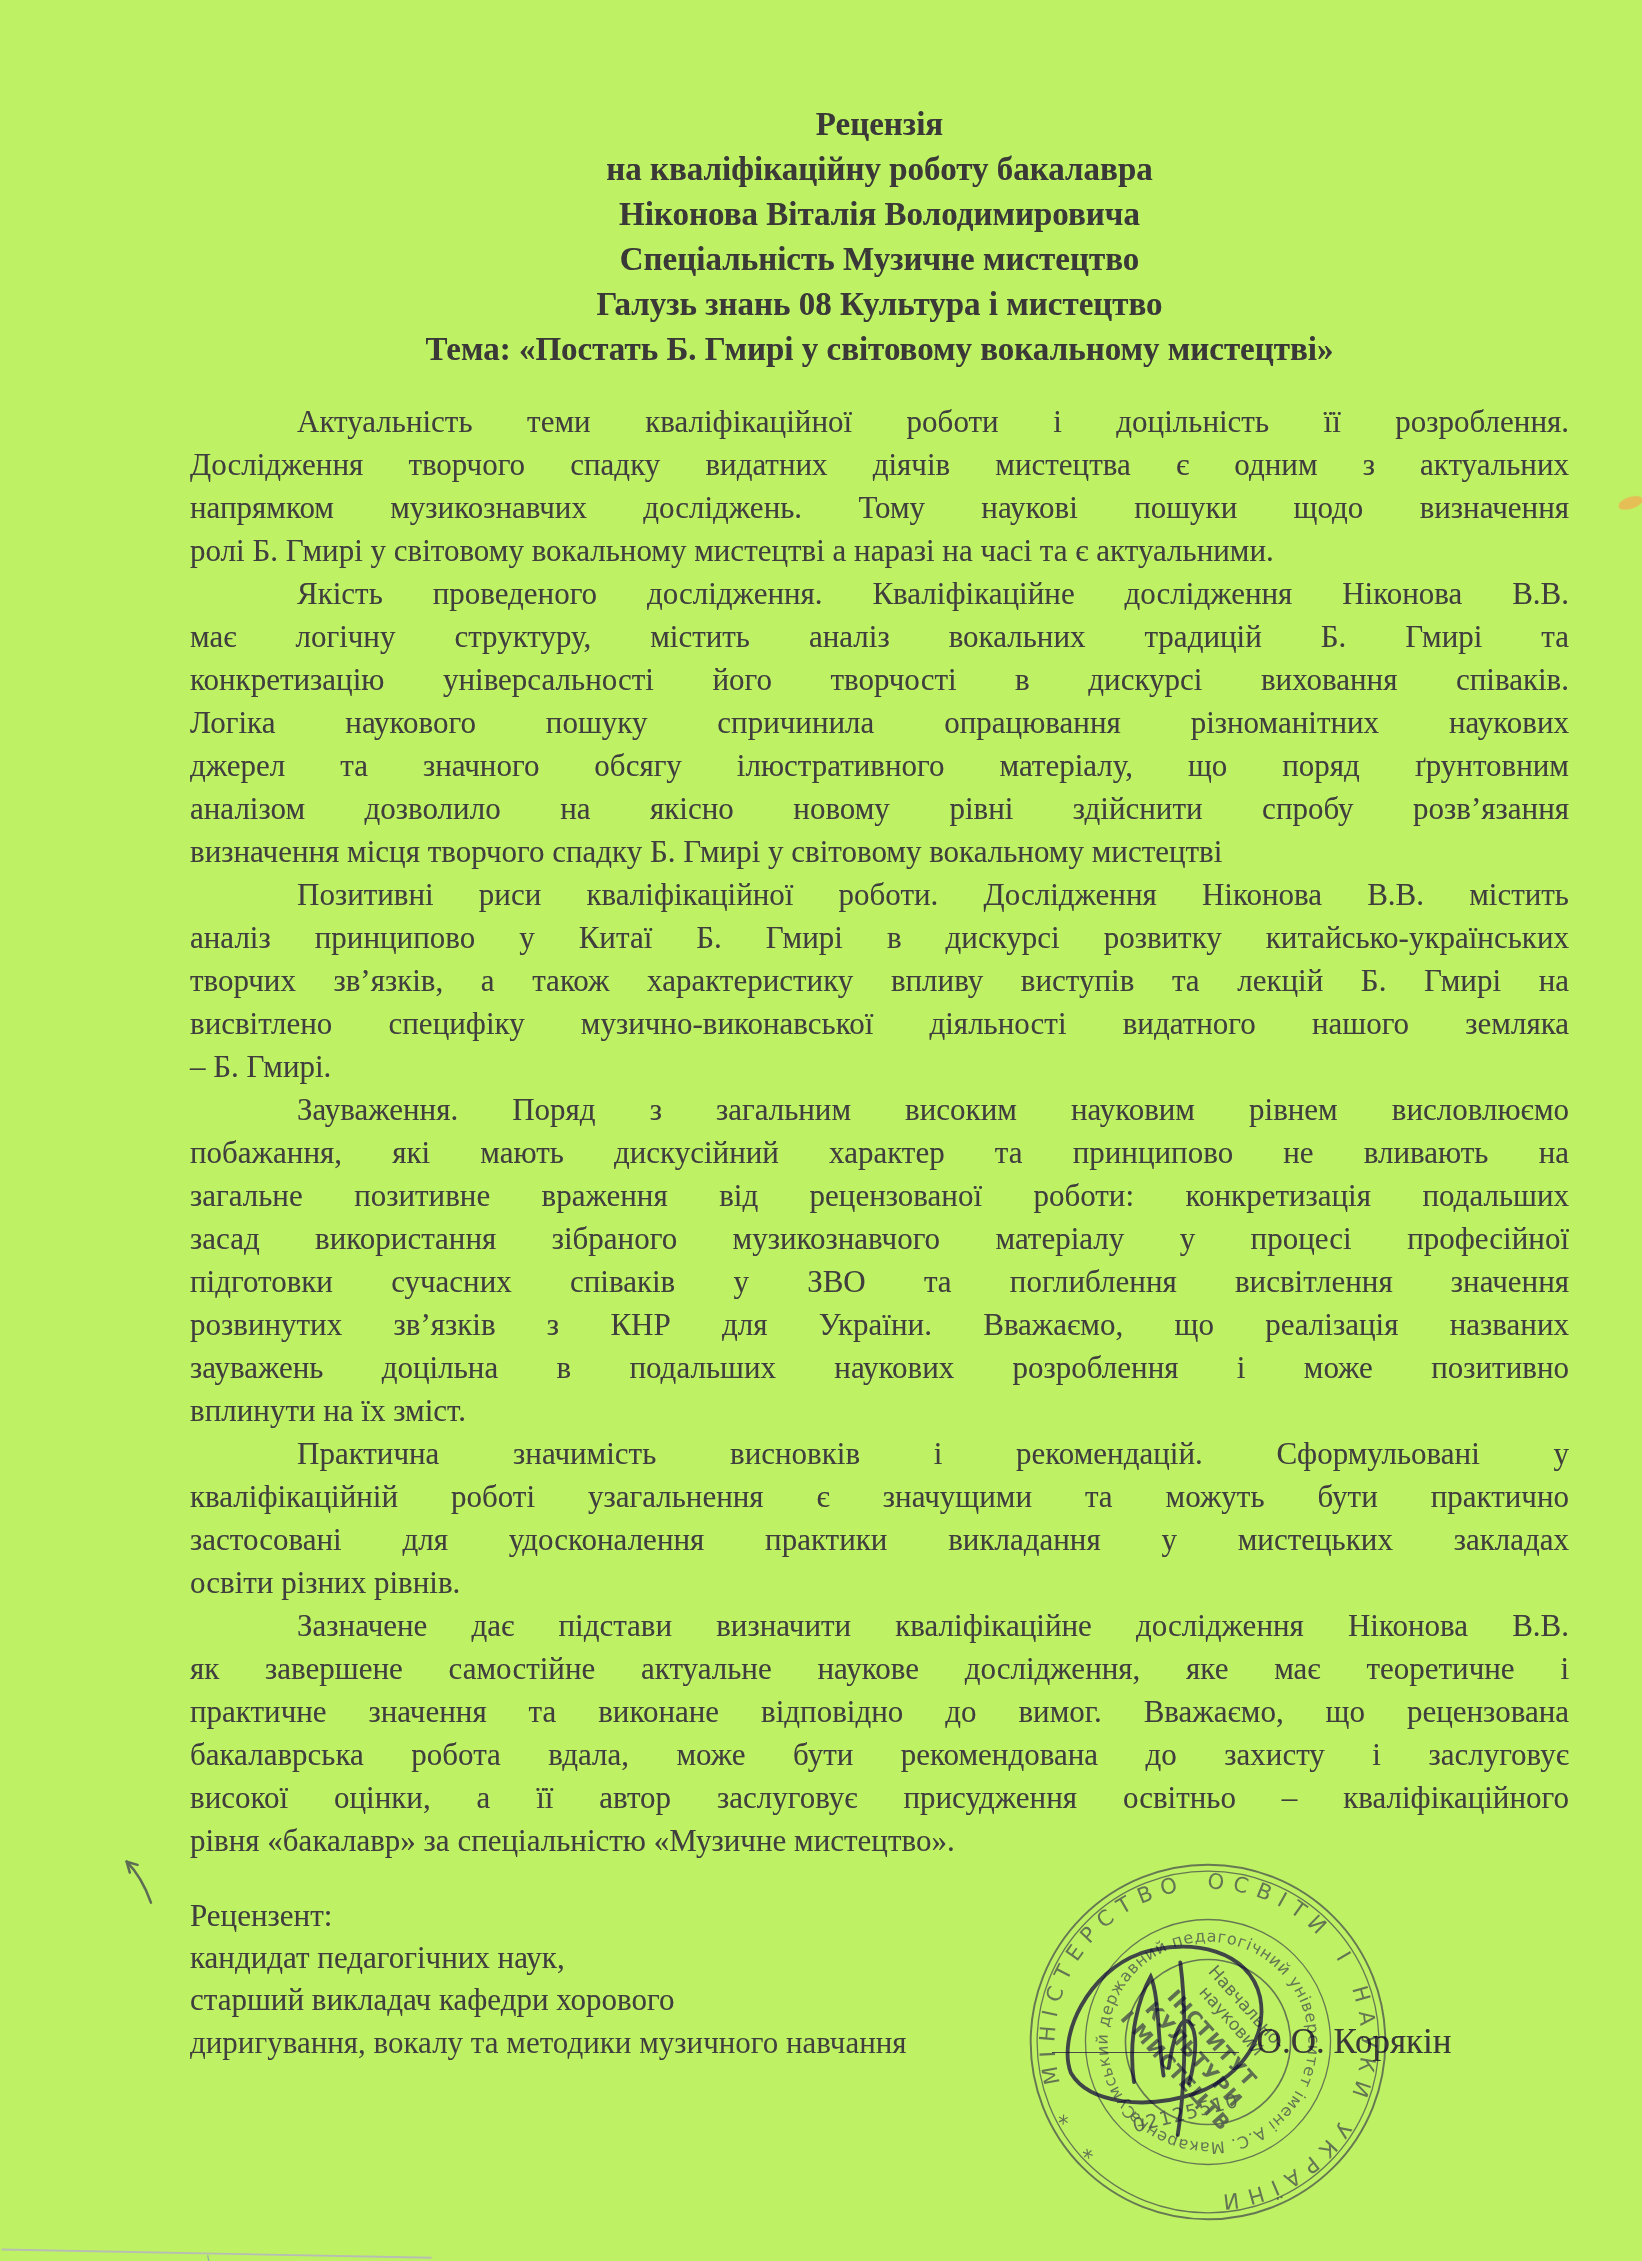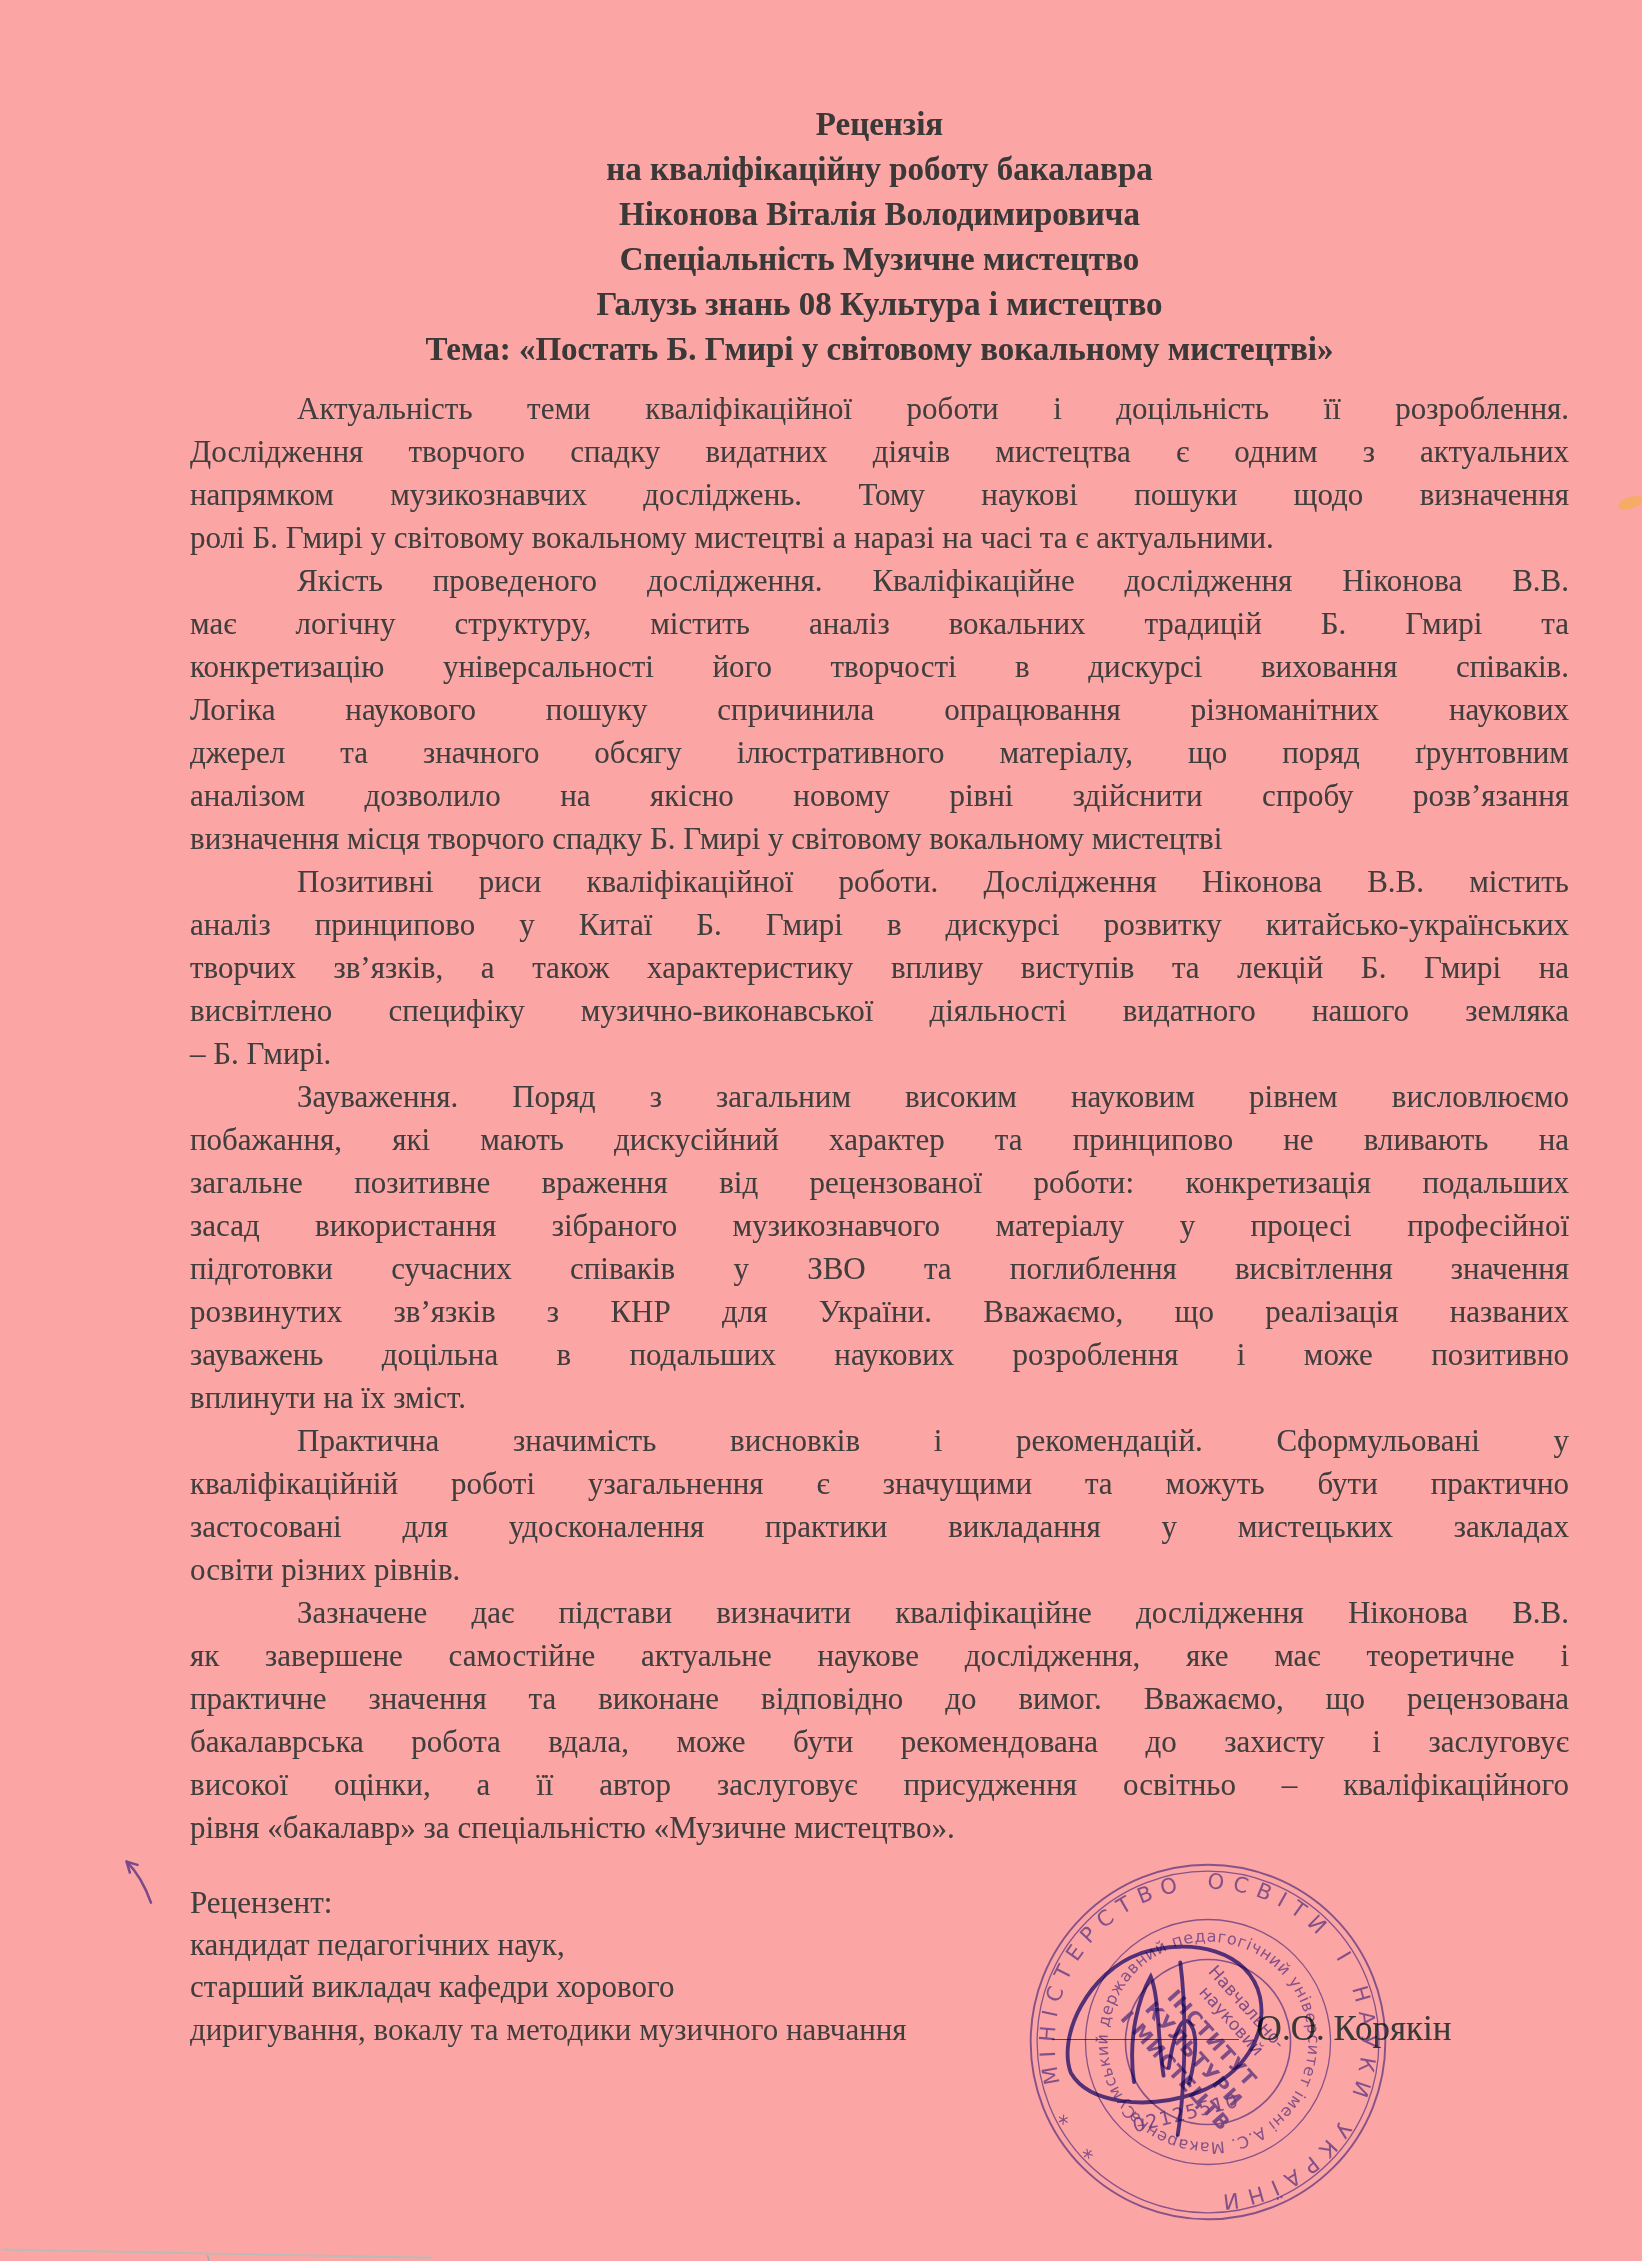--- a/index.html
+++ b/index.html
@@ -1,32 +1,32 @@
 <!DOCTYPE html>
 <html style="font-size:10.3px"><head>
 <meta charset="utf-8">
 <style>
   html,body{margin:0;padding:0;background:#e8e8e8;}
   .page{
     position:relative;
     width:1643px;height:2261px;
-    background:#fca5a5;
+    background:#bef264;
     overflow:hidden;
     font-family:"Liberation Serif", serif;
     color:#413f3e;
   }
   .content{
     position:absolute;left:190px;top:102px;width:1379px;
   }
   .hl{
     line-height:45px;font-size:33px;font-weight:bold;
     text-align:center;color:#3a3938;
     text-shadow:0 0 0.6px rgba(70,70,70,.35);
   }
-  .body-block{margin-top:15px;font-size:31px;}
+  .body-block{margin-top:28px;font-size:31px;}
   .bl{
     line-height:43px;height:43px;white-space:nowrap;
     text-align:justify;text-align-last:justify;
     text-shadow:0 0 0.6px rgba(70,70,70,.3);
   }
   .bl-first{text-indent:107px;}
   .bl-last{text-align-last:left;}
   .sig-block{margin-top:33px;font-size:31px;}
   .sig-line{line-height:42px;height:42px;text-shadow:0 0 0.6px rgba(70,70,70,.3);}
   .sig-row{position:relative;line-height:42px;height:42px;white-space:nowrap;}

